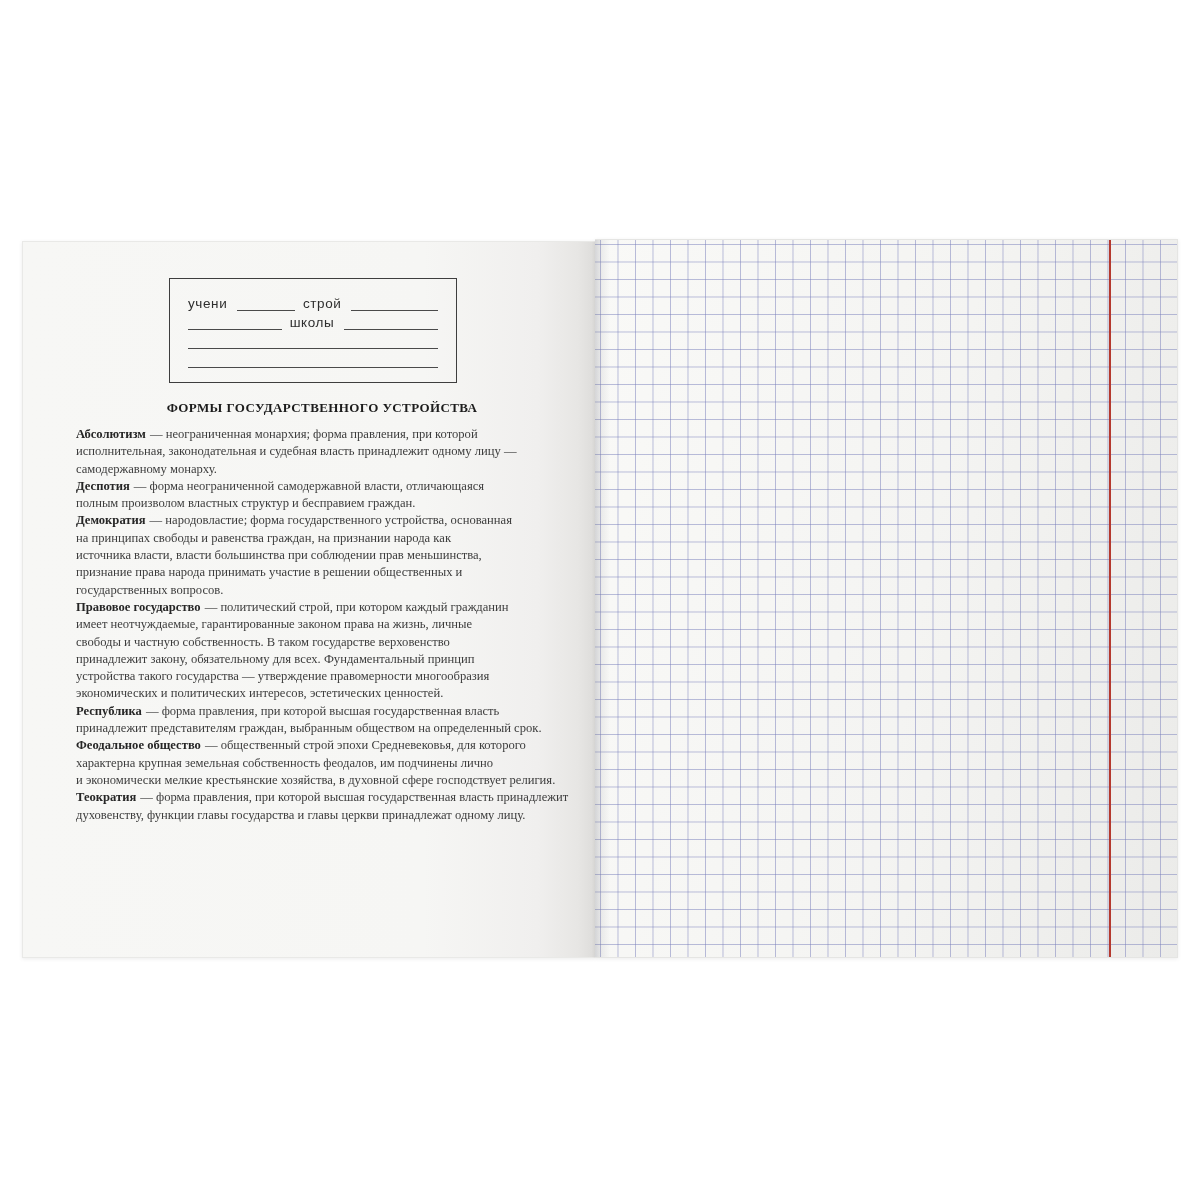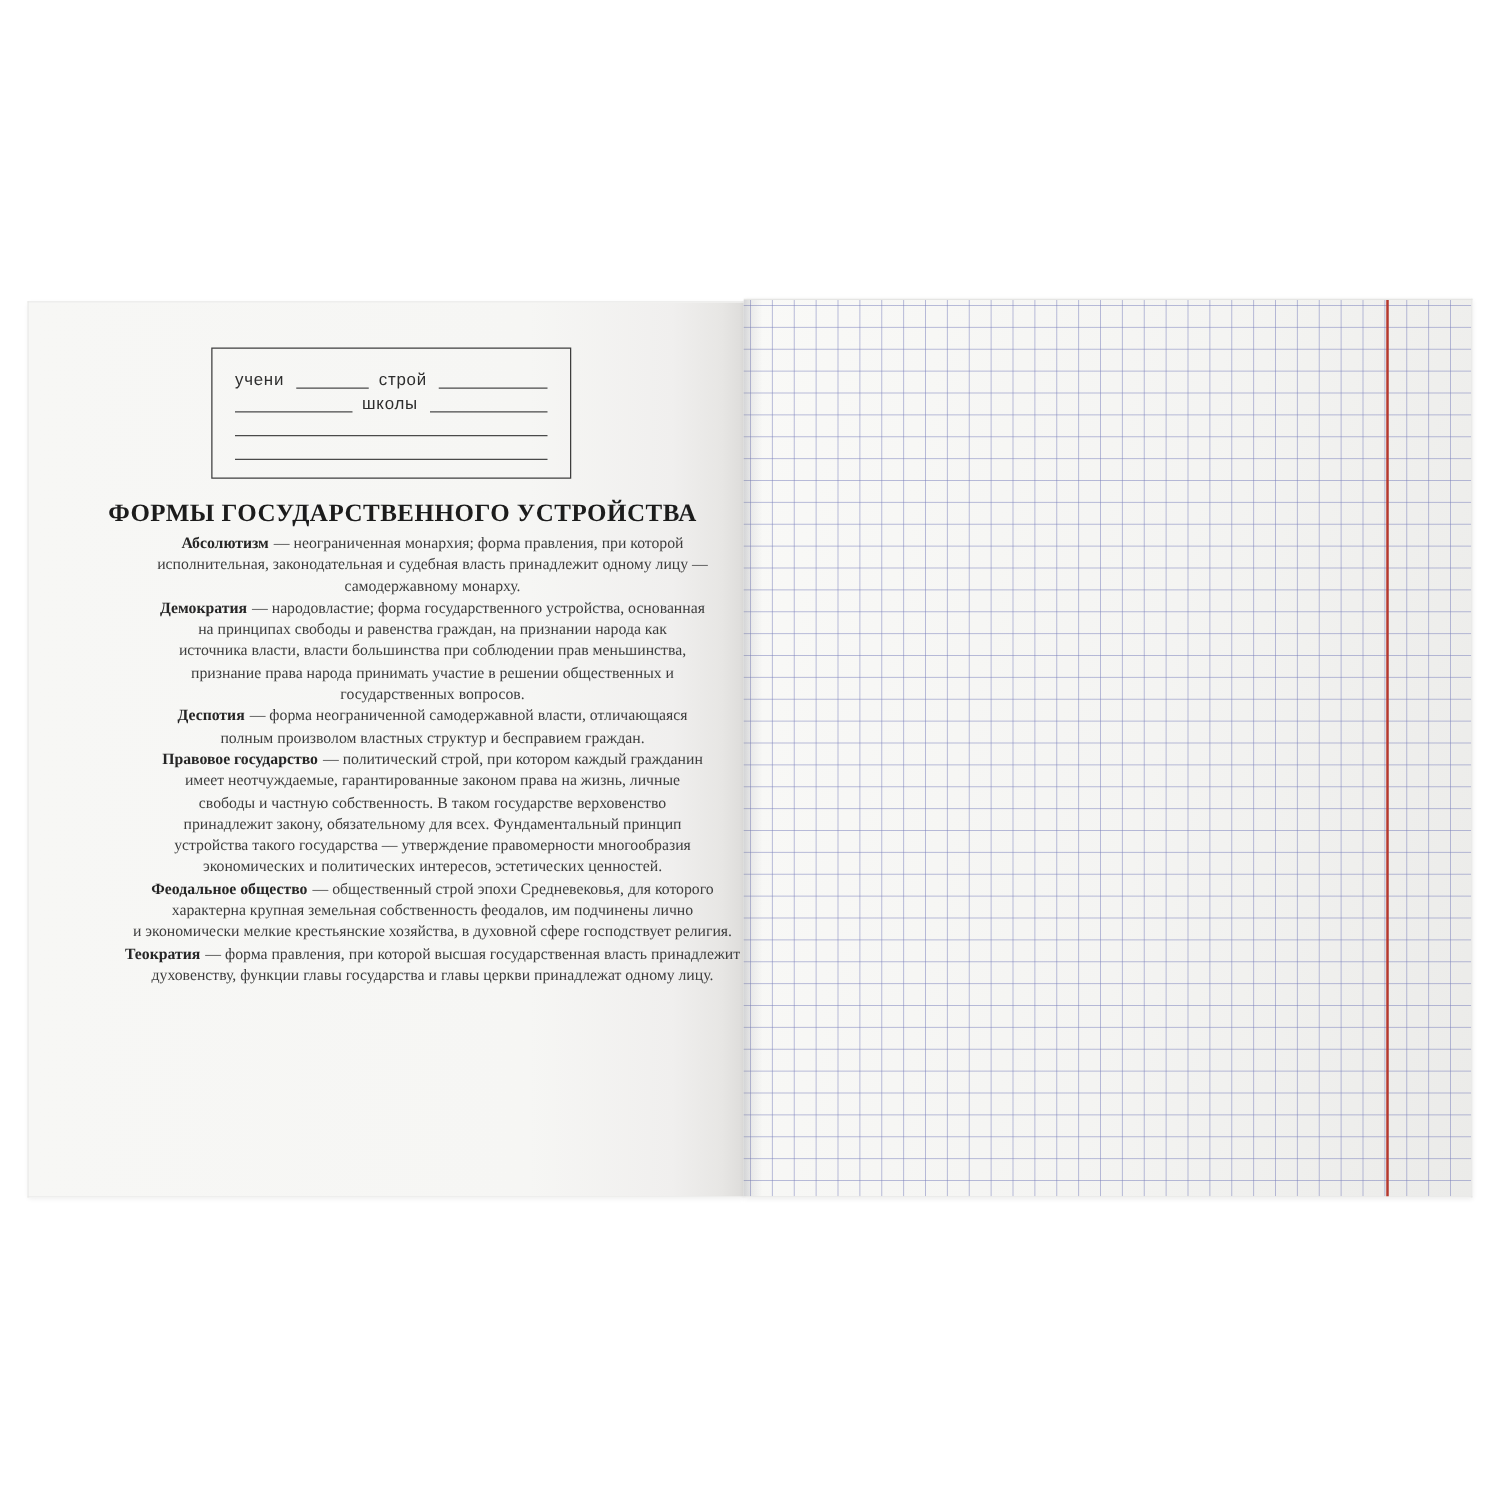--- a/index.html
+++ b/index.html
@@ -69,38 +69,37 @@
   .b-right { flex: 1 1 0; margin: 0 0 0 10px; }
   .b-full  { flex: 1 1 0; }
   
   .page-title {
     position: absolute;
     left: 53px;
     top: 158px;
     width: 492px;
     text-align: center;
     font-weight: bold;
-    font-size: 20px;
+    font-size: 13px;
     letter-spacing: 0.4px;
     color: #1c1c1c;
     white-space: nowrap;
   }
   .definitions {
     position: absolute;
     left: 53px;
     top: 184px;
     width: 540px;
     font-size: 12.6px;
     line-height: 17.3px;
     color: #3d3d3d;
   }
   .definitions p {
     margin: 0;
     white-space: pre-line;
-    text-align: center;
   }
   .term {
     font-weight: bold;
     color: #262626;
     margin-right: 4px;
   }
   
   .right-page {
     position: absolute;
     left: 595px;
@@ -154,33 +153,35 @@
         <span class="blank b-full"></span>
       </div>
     </div>
 
     <div class="page-title">ФОРМЫ ГОСУДАРСТВЕННОГО УСТРОЙСТВА</div>
 
     <div class="definitions">
       <p><span class="term">Абсолютизм</span><span>— неограниченная монархия; форма правления, при которой
 исполнительная, законодательная и судебная власть принадлежит одному лицу —
 самодержавному монарху.</span></p>
+      <p><span class="term">Деспотия</span><span>— форма неограниченной самодержавной власти, отличающаяся
+полным произволом властных структур и бесправием граждан.</span></p>
       <p><span class="term">Демократия</span><span>— народовластие; форма государственного устройства, основанная
 на принципах свободы и равенства граждан, на признании народа как
 источника власти, власти большинства при соблюдении прав меньшинства,
 признание права народа принимать участие в решении общественных и
 государственных вопросов.</span></p>
-      <p><span class="term">Деспотия</span><span>— форма неограниченной самодержавной власти, отличающаяся
-полным произволом властных структур и бесправием граждан.</span></p>
       <p><span class="term">Правовое государство</span><span>— политический строй, при котором каждый гражданин
 имеет неотчуждаемые, гарантированные законом права на жизнь, личные
 свободы и частную собственность. В таком государстве верховенство
 принадлежит закону, обязательному для всех. Фундаментальный принцип
 устройства такого государства — утверждение правомерности многообразия
 экономических и политических интересов, эстетических ценностей.</span></p>
+      <p><span class="term">Республика</span><span>— форма правления, при которой высшая государственная власть
+принадлежит представителям граждан, выбранным обществом на определенный срок.</span></p>
       <p><span class="term">Феодальное общество</span><span>— общественный строй эпохи Средневековья, для которого
 характерна крупная земельная собственность феодалов, им подчинены лично
 и экономически мелкие крестьянские хозяйства, в духовной сфере господствует религия.</span></p>
       <p><span class="term">Теократия</span><span>— форма правления, при которой высшая государственная власть принадлежит
 духовенству, функции главы государства и главы церкви принадлежат одному лицу.</span></p>
     </div>
   </div>
 
   <div class="right-page">
     <div class="margin-line"></div>

